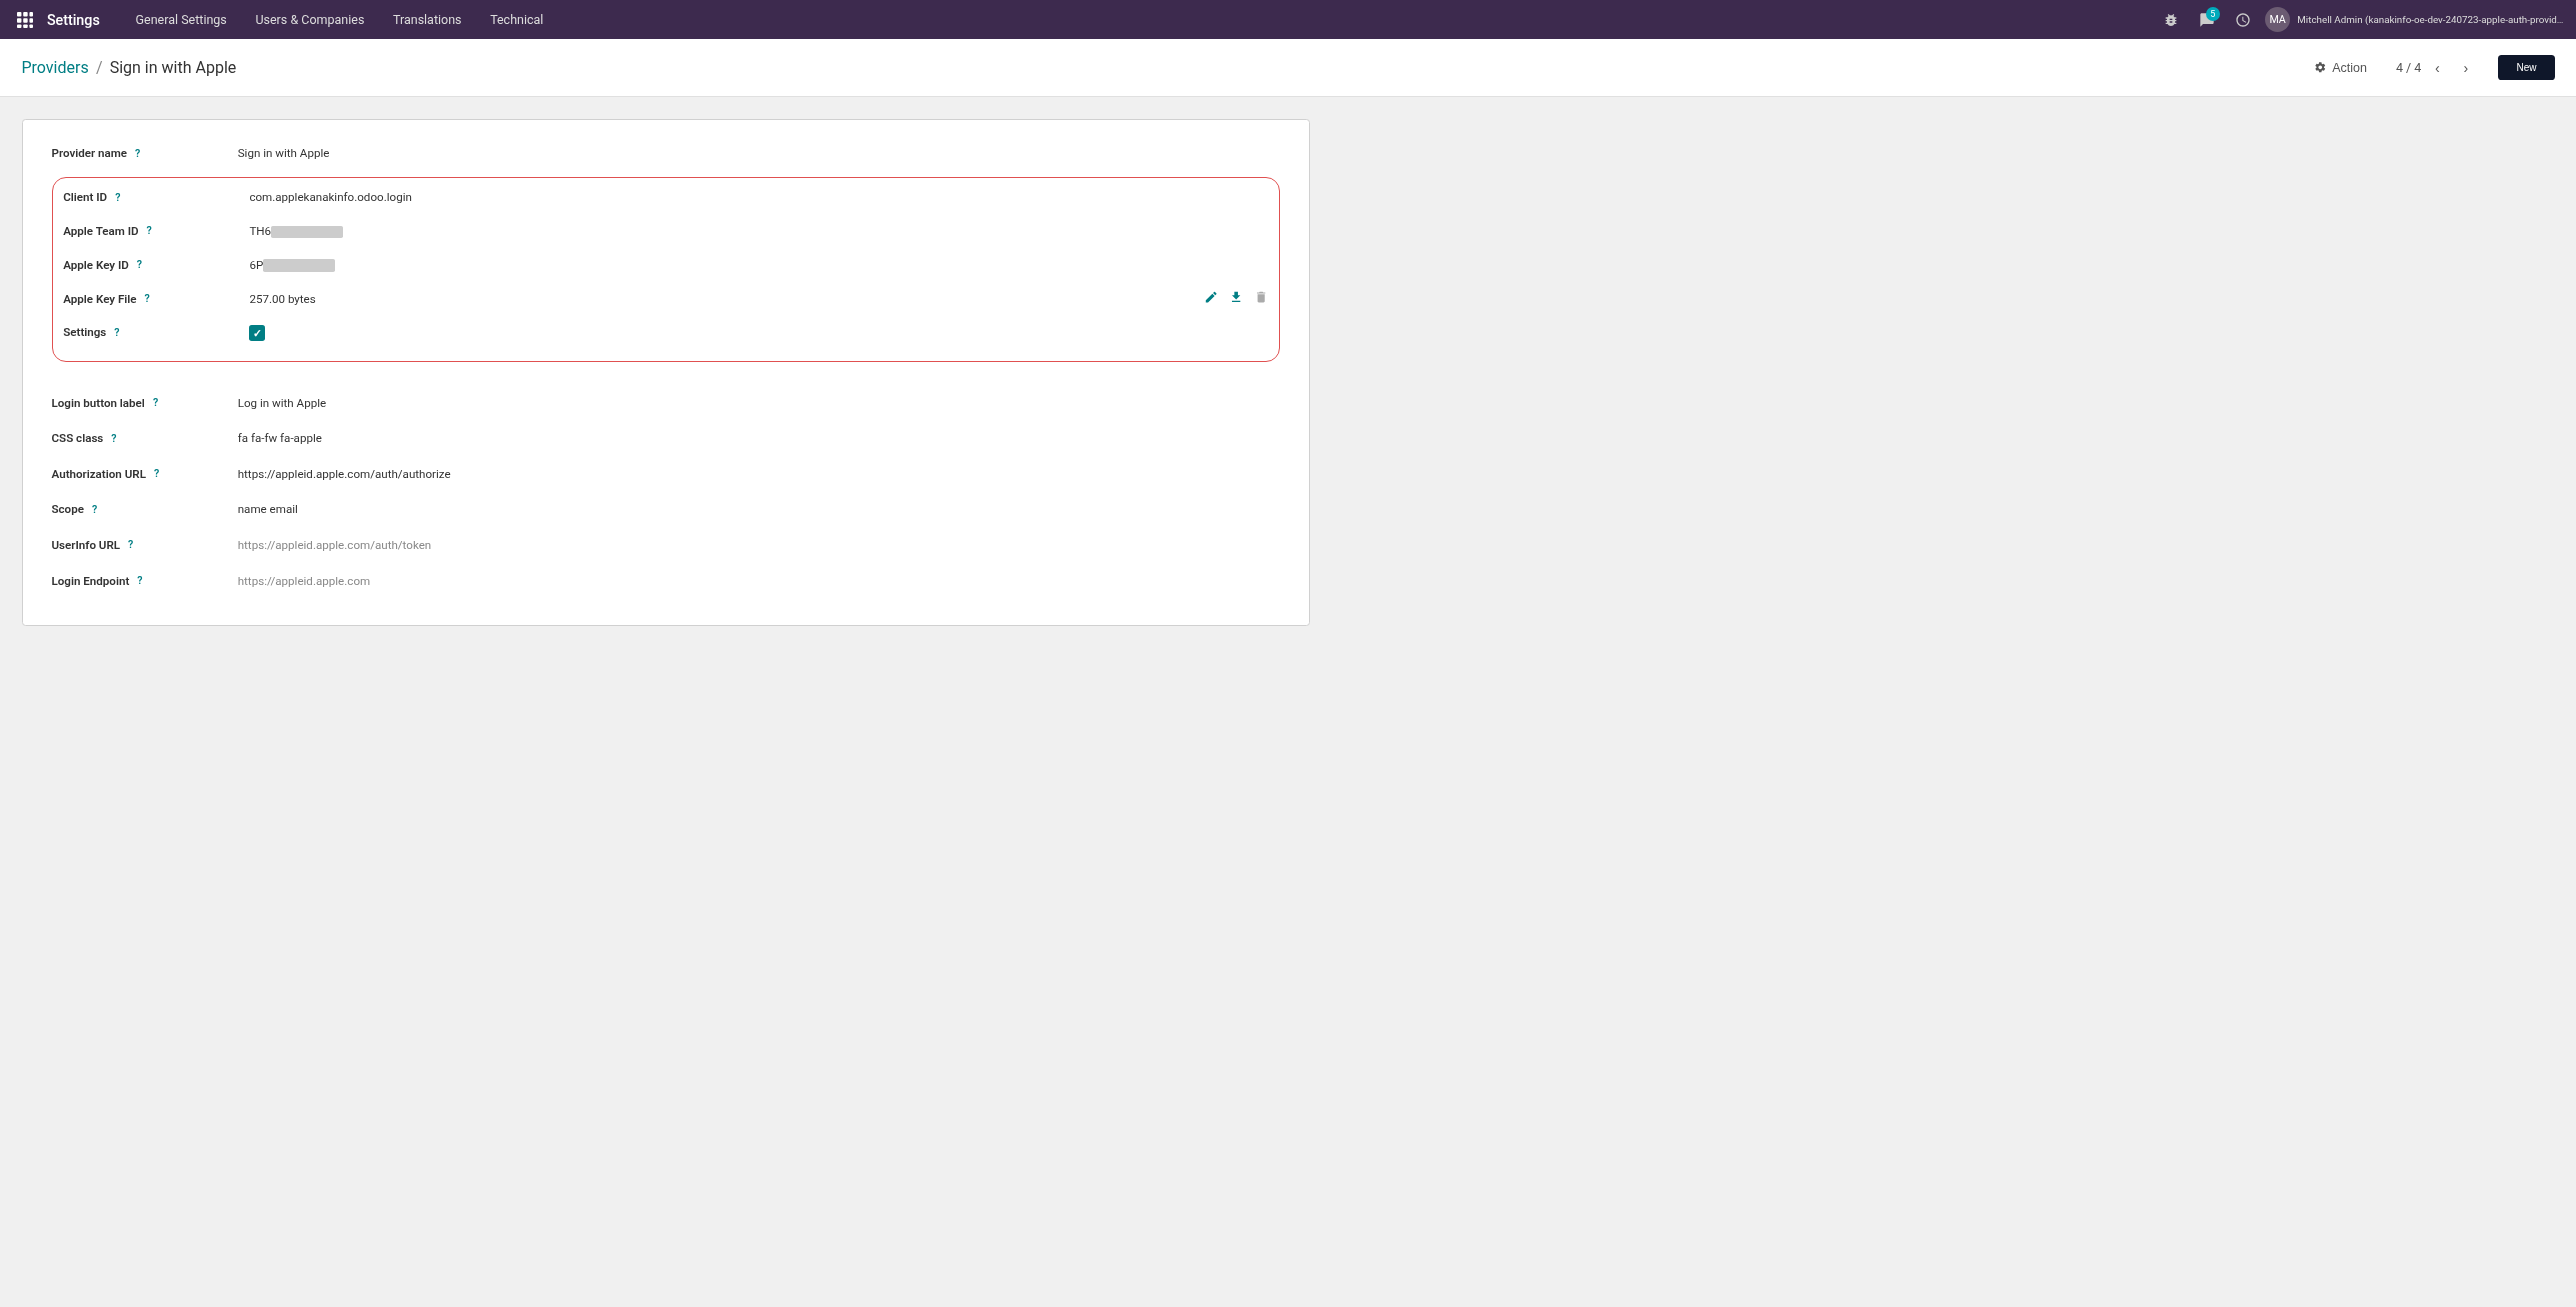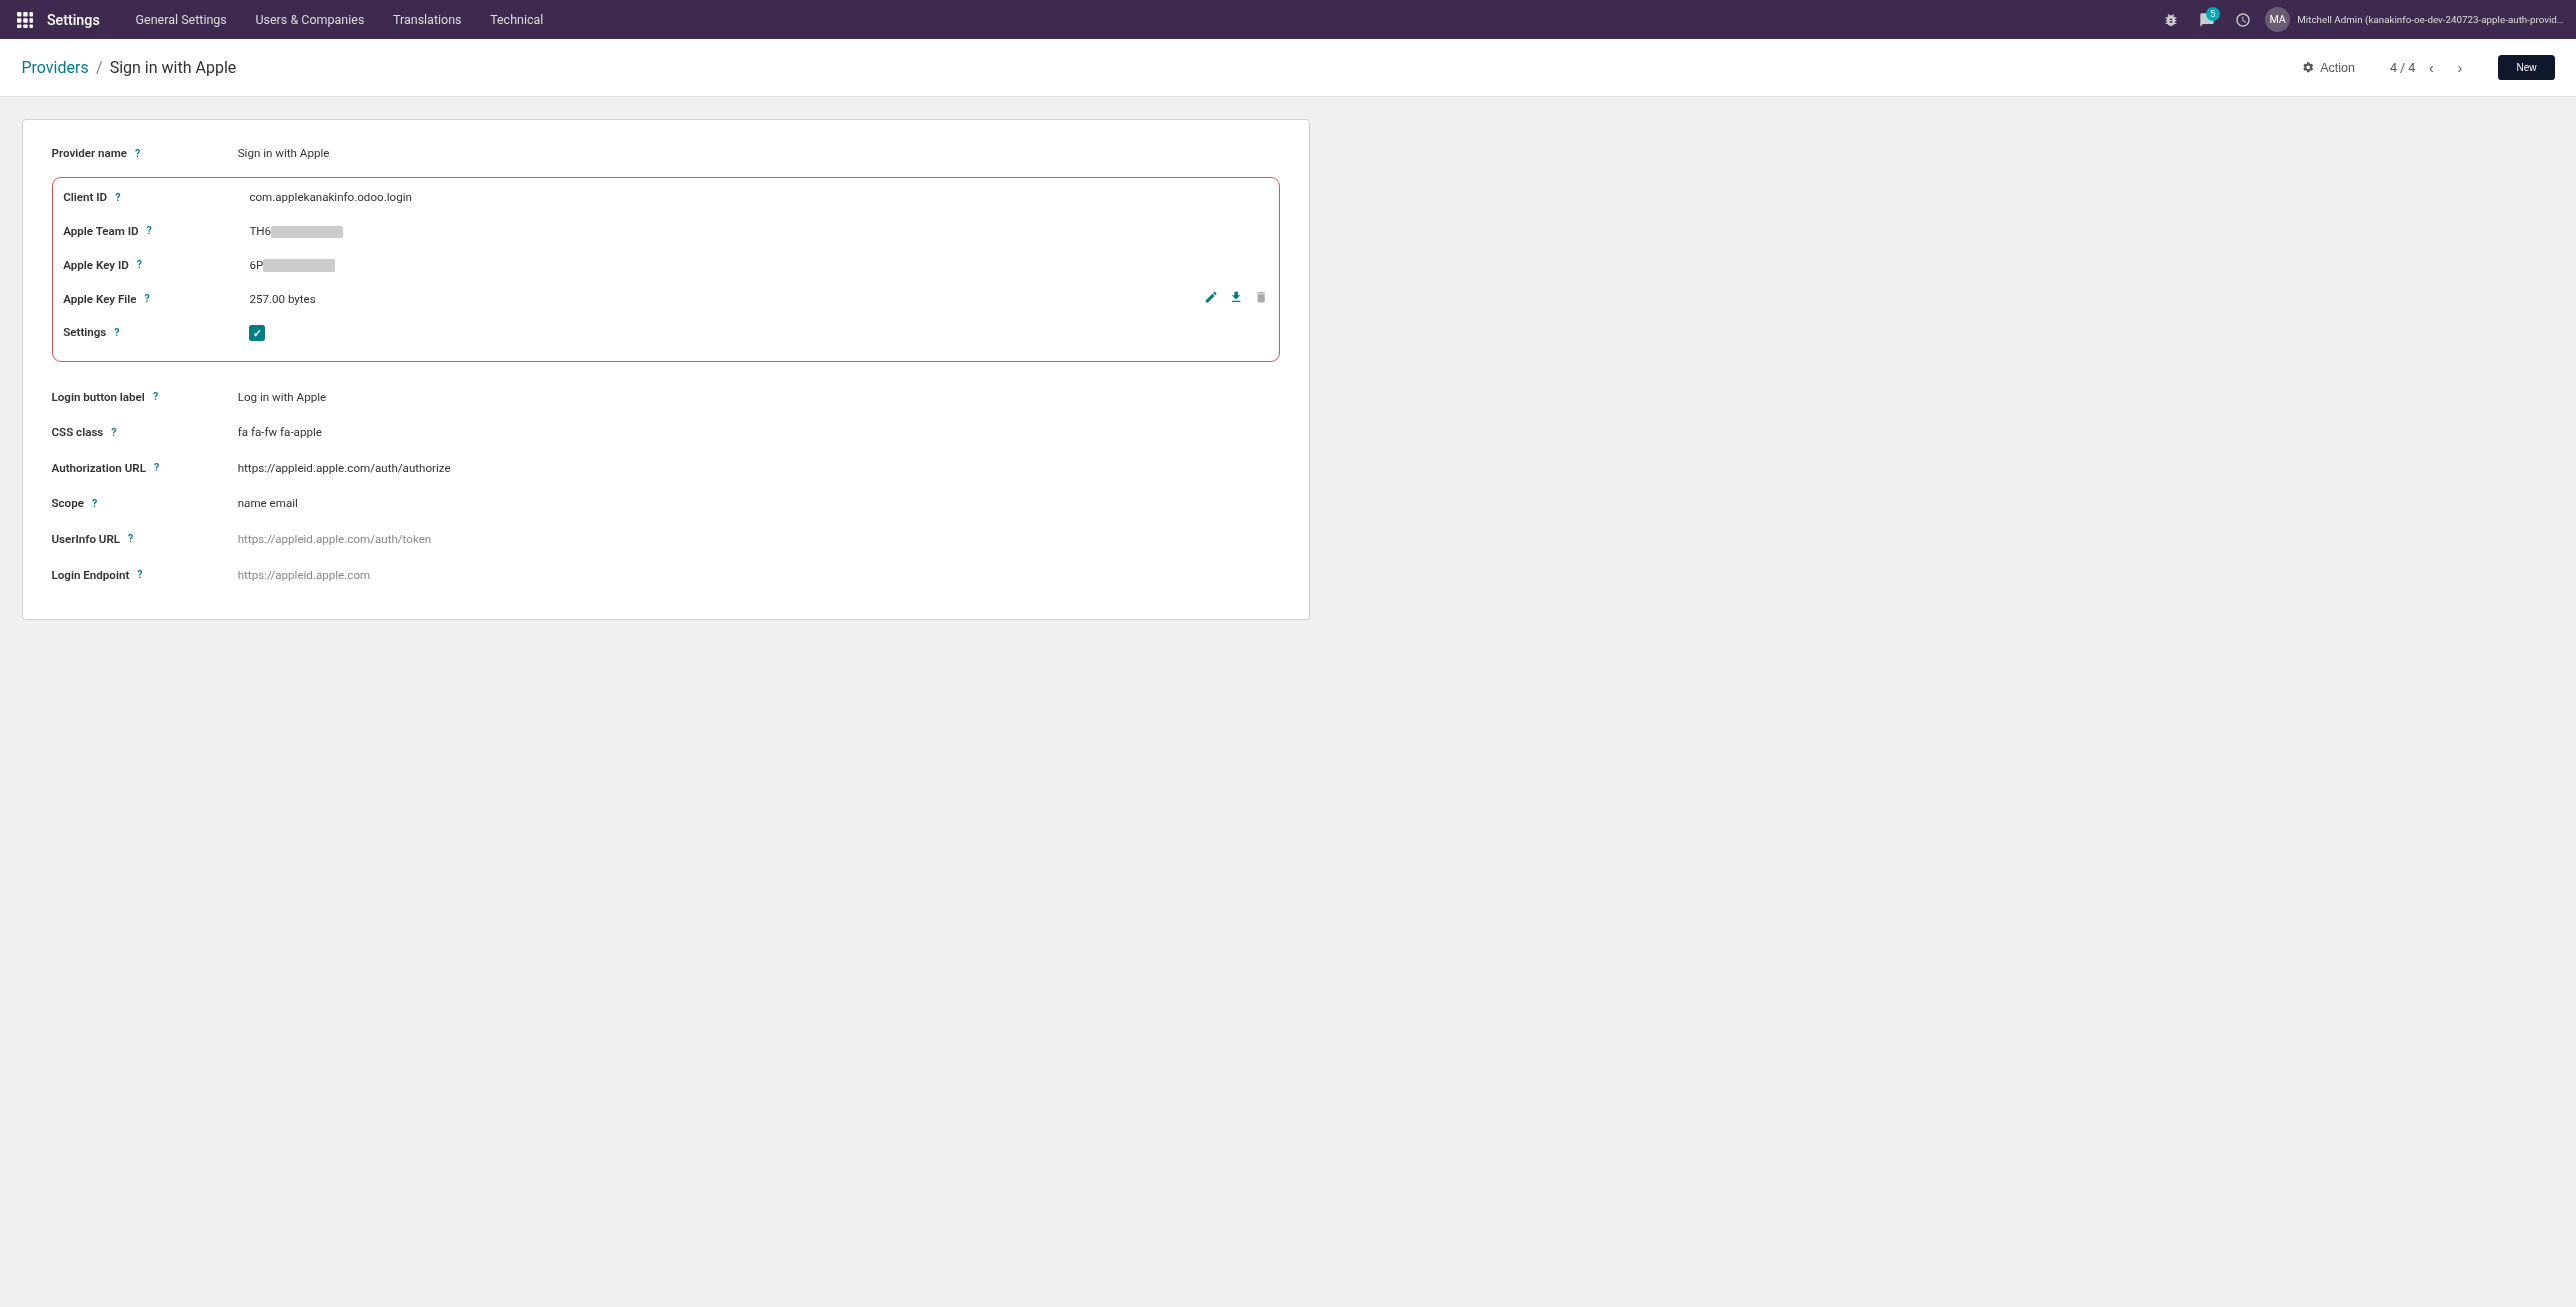--- a/index.html
+++ b/index.html
@@ -59,21 +59,21 @@
     .breadcrumb-link {
       color: #017e84; cursor: pointer; font-size: 16px;
     }
     .breadcrumb-sep {
       color: #888; font-size: 16px;
     }
     .breadcrumb-current {
       color: #333; font-size: 16px;
     }
     .subheader-right {
-      margin-left: auto; display: flex; align-items: center; gap: 26px;
+      margin-left: auto; display: flex; align-items: center; gap: 20px;
     }
     .action-btn {
       display: flex; align-items: center; gap: 5.4px; color: #555; cursor: pointer; font-size: 12.5px; border: none; background: none; padding: 5.4px 9px;
     }
     .pagination {
       display: flex; align-items: center; gap: 3.6px; color: #555; font-size: 12.5px;
     }
     .pagination-btn {
       width: 25px; height: 25px; display: flex; align-items: center; justify-content: center; cursor: pointer; border: none; background: none; color: #555; font-size: 14.3px;
     }
@@ -122,23 +122,23 @@
       padding-top: 1.8px;
       padding-left: 7.2px;
     }
     .form-value.muted {
       color: #888;
     }
 
     
     .highlight-section {
       border: 1.8px solid #e05050;
-      border-radius: 9px;
+      border-radius: 14px;
       padding: 7.2px 10.7px;
-      margin-bottom: 15px;
+      margin-bottom: 21px;
     }
     .highlight-section .form-row {
       margin-bottom: 1.8px;
     }
 
     
     .checkbox-checked {
       width: 16px; height: 16px; background: #017e84; border-radius: 2.7px; display: flex; align-items: center; justify-content: center;
     }
     .checkbox-checked::after {

